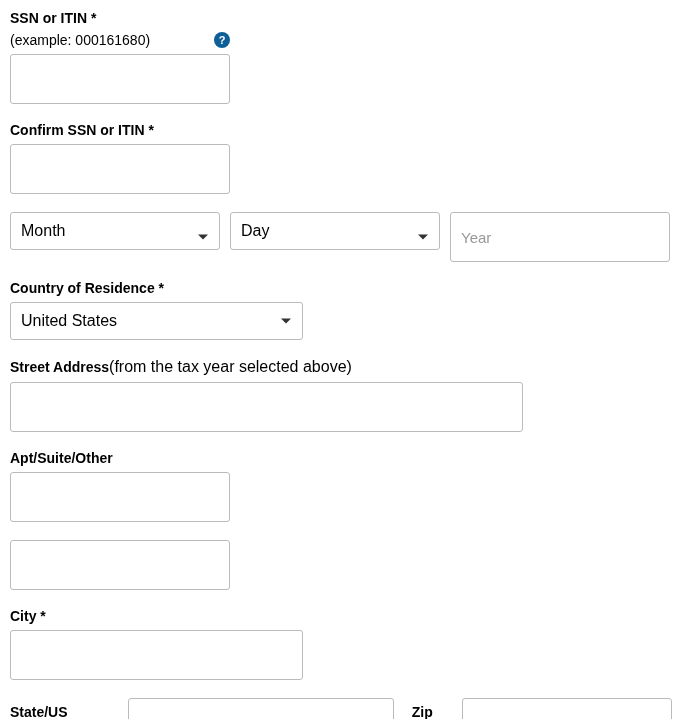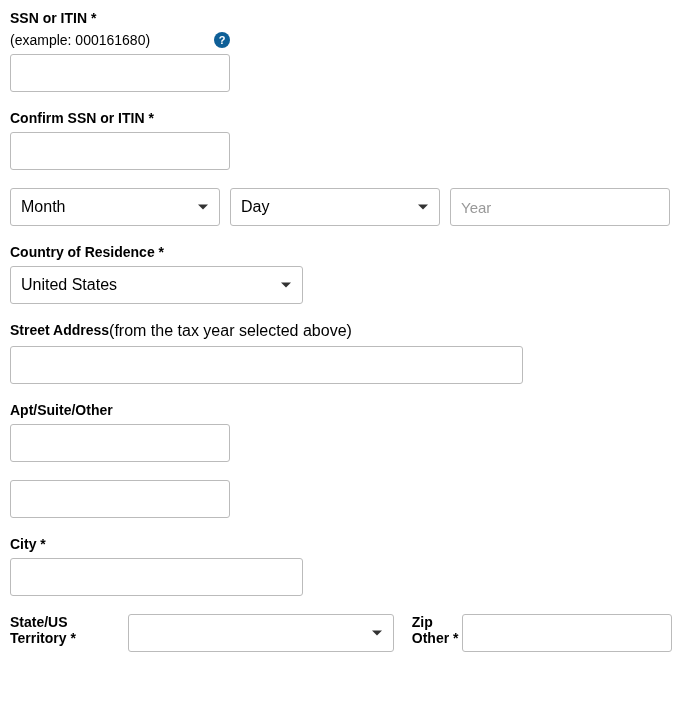--- a/index.html
+++ b/index.html
@@ -9,38 +9,38 @@
       color: #000;
       padding: 10px;
       width: 682px;
     }
     .field-group {
       margin-bottom: 18px;
     }
     .label-row {
       margin-bottom: 6px;
       display: flex;
-      align-items: flex-start;
+      align-items: center;
     }
     .label {
       font-weight: 700;
       font-size: 14px;
     }
     .label-note {
       font-weight: 400;
       font-size: 16px;
     }
     .example-text {
       font-size: 14px;
       font-weight: 400;
     }
     input[type="text"] {
       border: 1px solid #bbb;
       border-radius: 3px;
-      padding: 12px 10px;
+      padding: 24px 10px;
       font-size: 15px;
       height: 38px;
       background: #fff;
     }
     input[type="text"]::placeholder {
       color: #999;
     }
     .select-wrap {
       position: relative;
       display: inline-block;

